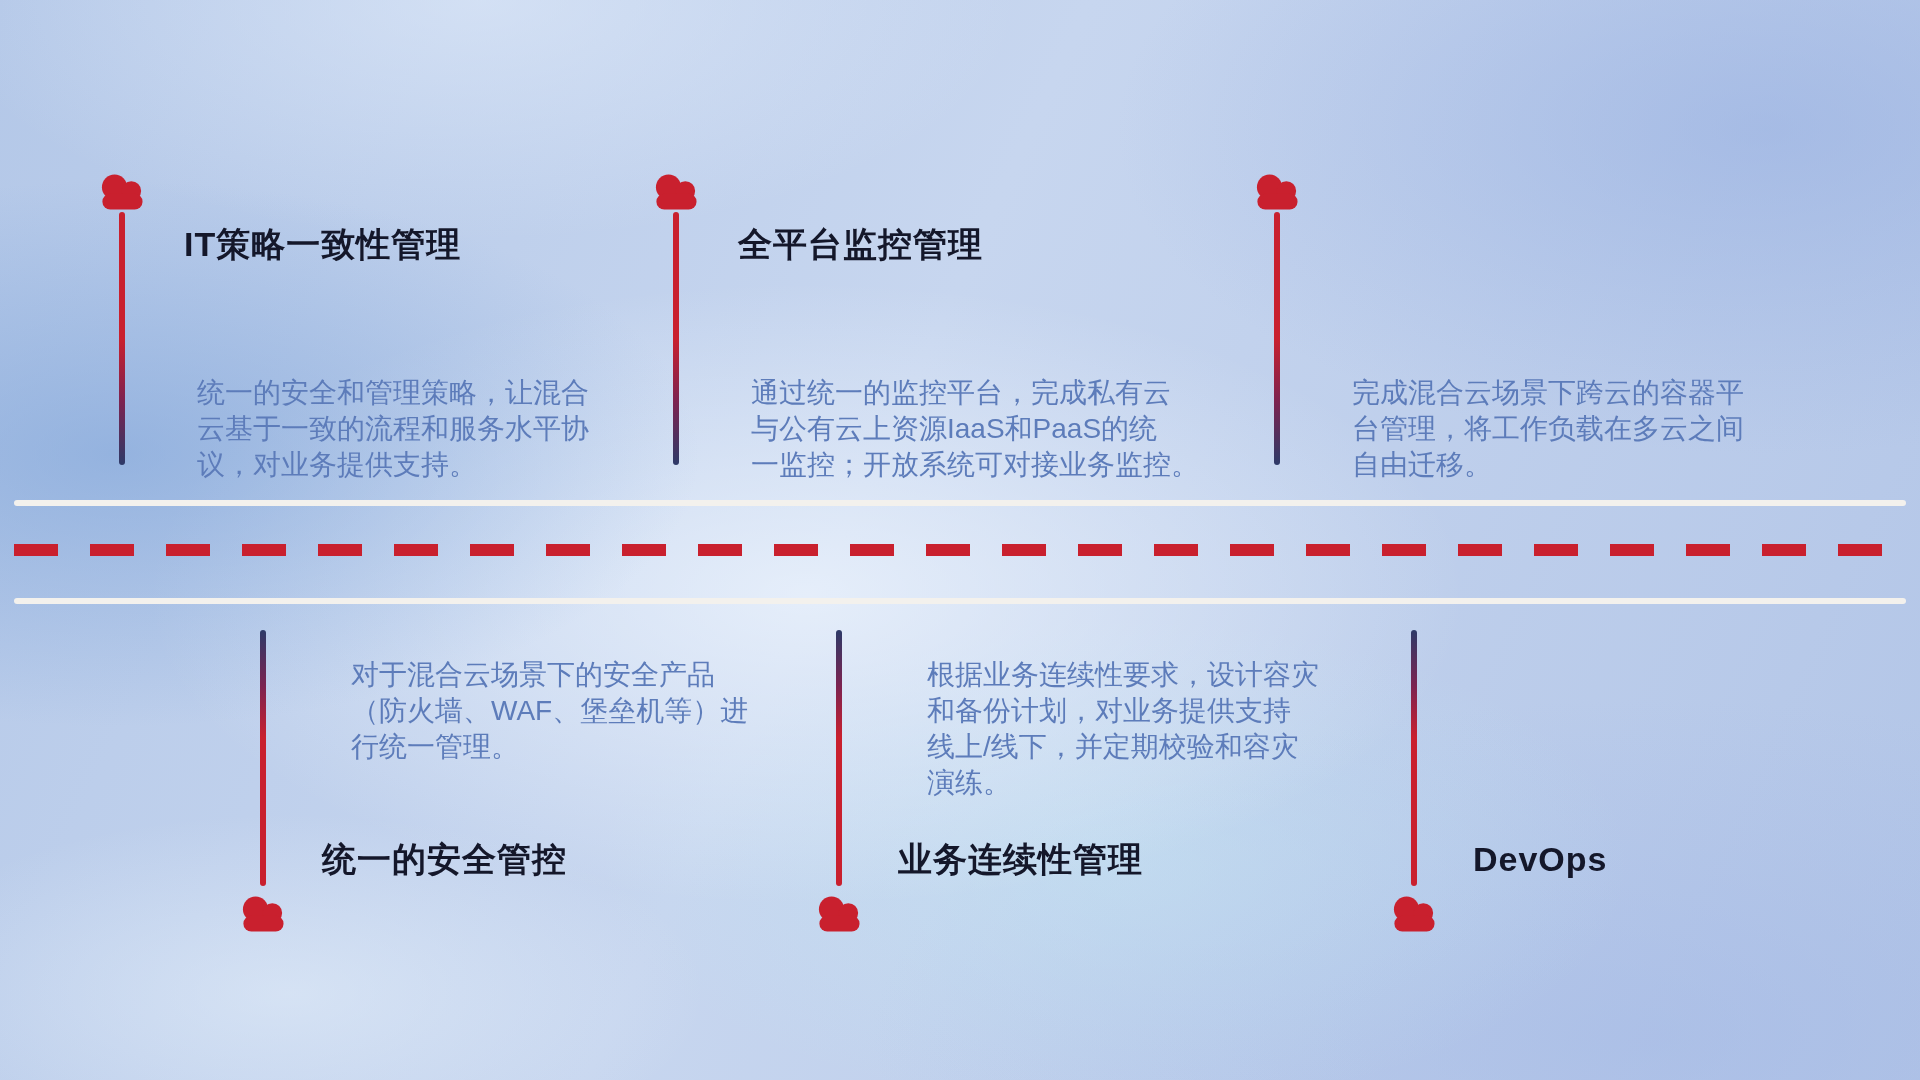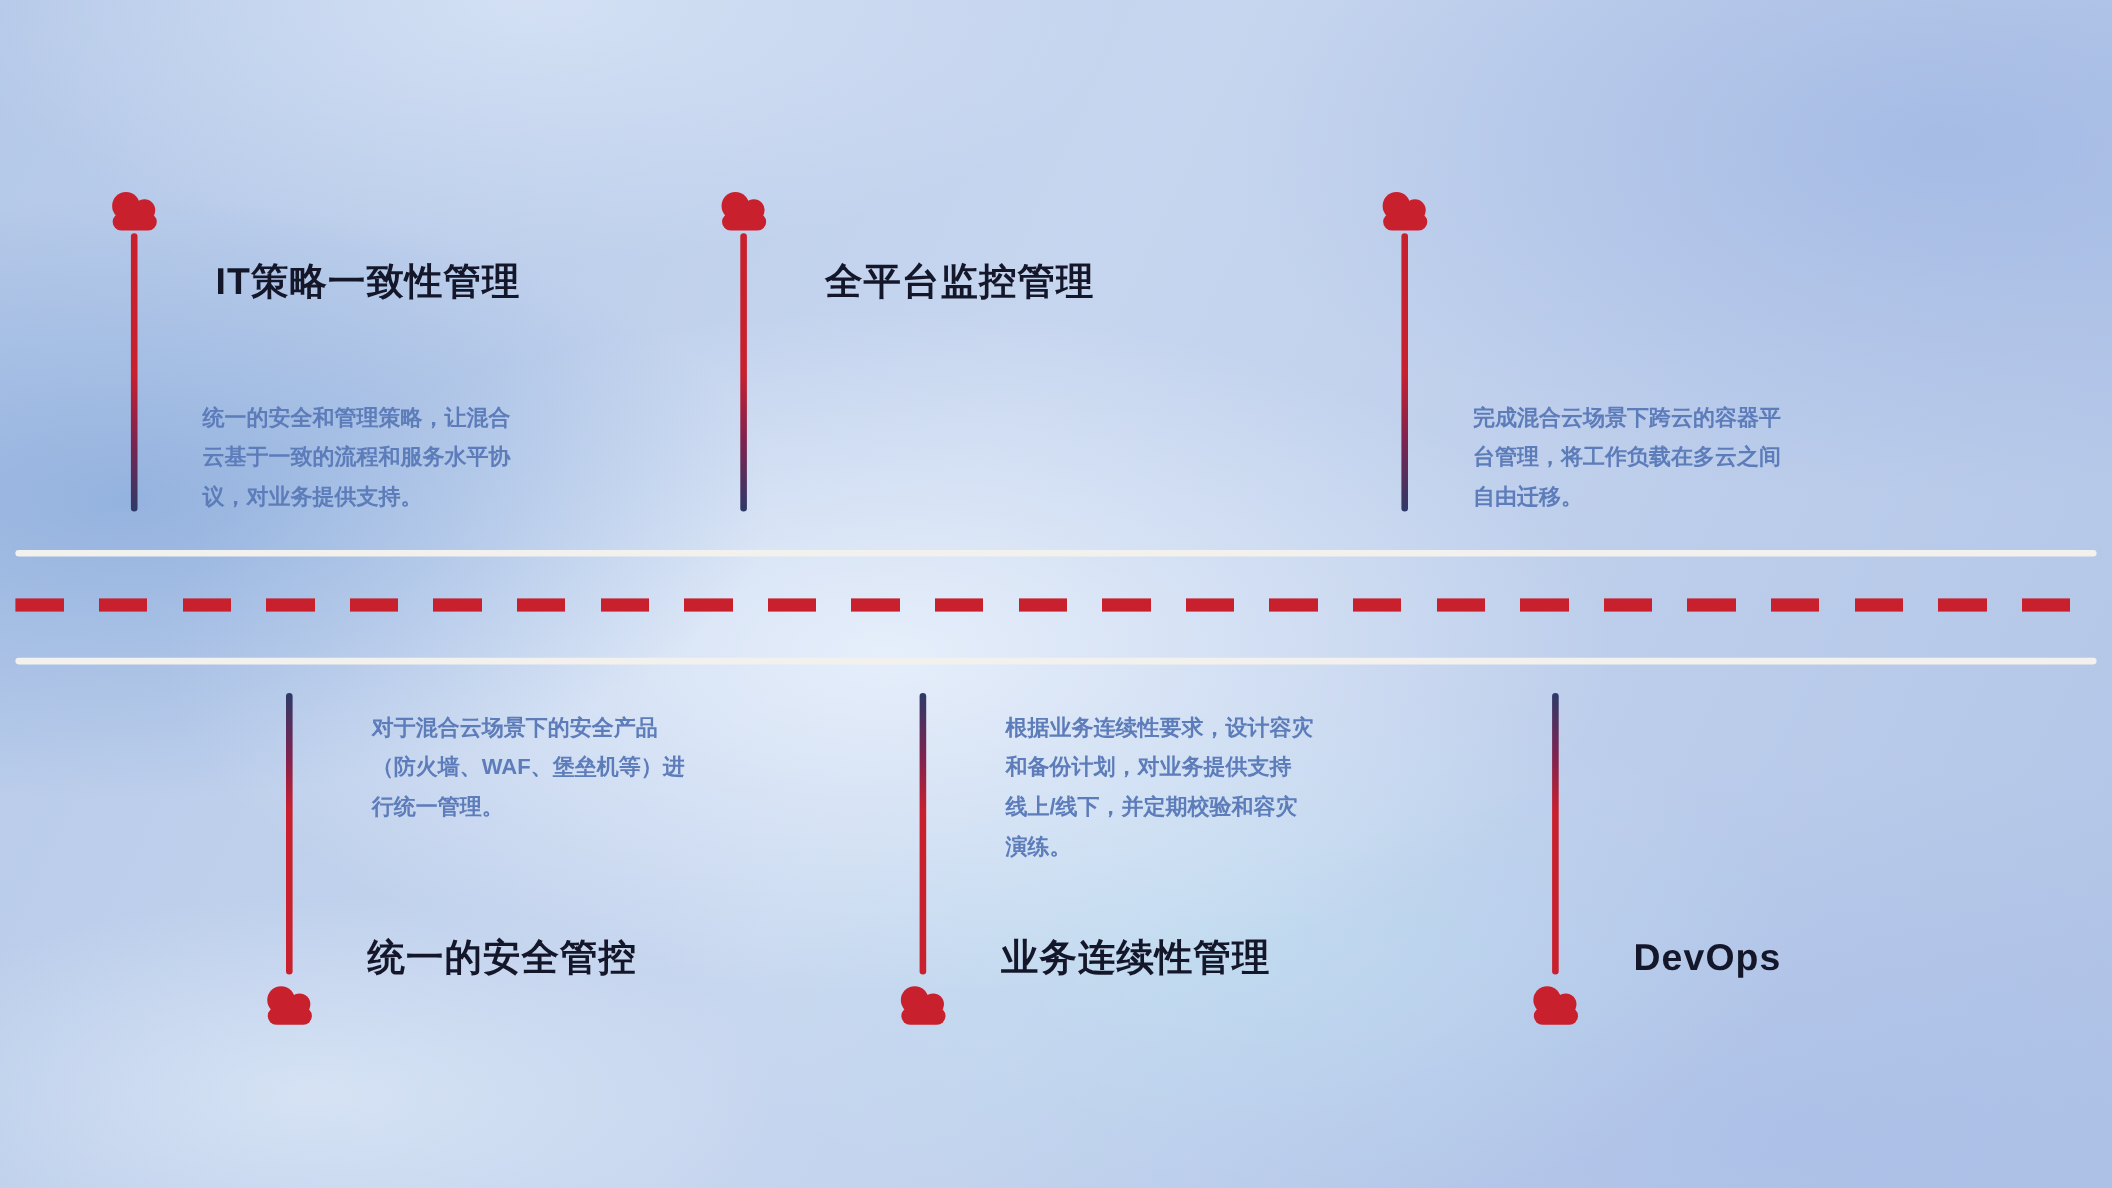--- a/index.html
+++ b/index.html
@@ -67,36 +67,35 @@
       #7c2350 75%, var(--navy,#2d3a68) 100%);
   }
   .item-bottom .stem{
     top:0;height:256px;
     background:linear-gradient(180deg,
       var(--navy,#2d3a68) 0%, #7c2350 22%,
       var(--accent-red,#c9202e) 42%, var(--accent-red,#c9202e) 100%);
   }
 
   .title{
-    position:absolute;margin:16px;
+    position:absolute;margin:4px;
     font-size:34px;line-height:40px;font-weight:700;
     color:var(--title-text,#14172a);
     letter-spacing:1px;
     white-space:nowrap;
   }
   .item-top .title{left:58px;top:54px;}
   .item-bottom .title{left:55px;top:205px;}
 
   .desc{
-    position:absolute;margin:4px;
-    font-size:20px;line-height:36px;
+    position:absolute;margin:17px;
+    font-size:28px;line-height:36px;
     color:var(--body-text,#5d7cba);
     white-space:pre-line;
     width:470px;
-    font-weight:bold;
   }
   .item-top .desc{left:58px;top:192px;}
   .item-bottom .desc{left:71px;top:10px;}
   .item-b3 .desc{width:450px;}
 </style>
 </head>
 <body>
 
 <div class="canvas">
 
@@ -122,20 +121,23 @@
   <section class="item item-top item-t2">
     <span class="cloud">
       <svg viewBox="0 0 60 44" aria-hidden="true">
         <circle cx="22" cy="19" r="13.5"></circle>
           <circle cx="40" cy="23" r="10.5"></circle>
         <rect x="9" y="26" width="43" height="17" rx="8.5"></rect>
       </svg>
     </span>
     <span class="stem"></span>
     <h2 class="title">全平台监控管理</h2>
+    <p class="desc">通过统一的监控平台，完成私有云
+与公有云上资源IaaS和PaaS的统
+一监控；开放系统可对接业务监控。</p>
   </section>
 
   <section class="item item-top item-t3">
     <span class="cloud">
       <svg viewBox="0 0 60 44" aria-hidden="true">
         <circle cx="22" cy="19" r="13.5"></circle>
           <circle cx="40" cy="23" r="10.5"></circle>
         <rect x="9" y="26" width="43" height="17" rx="8.5"></rect>
       </svg>
     </span>

